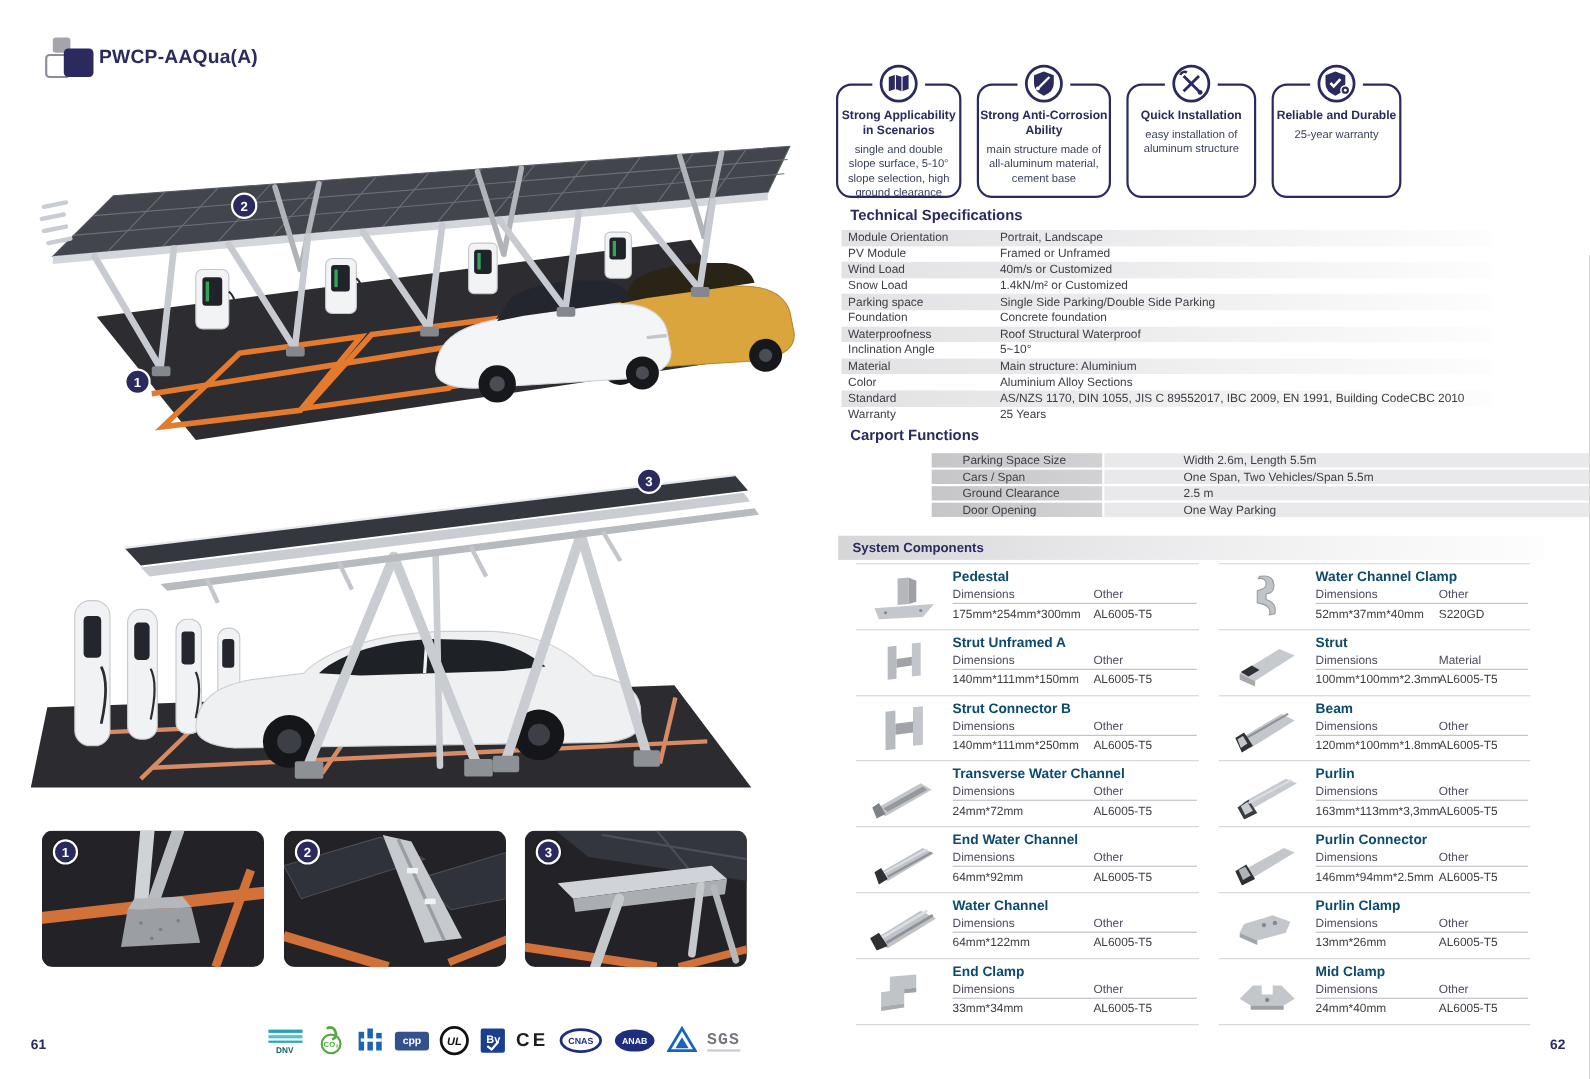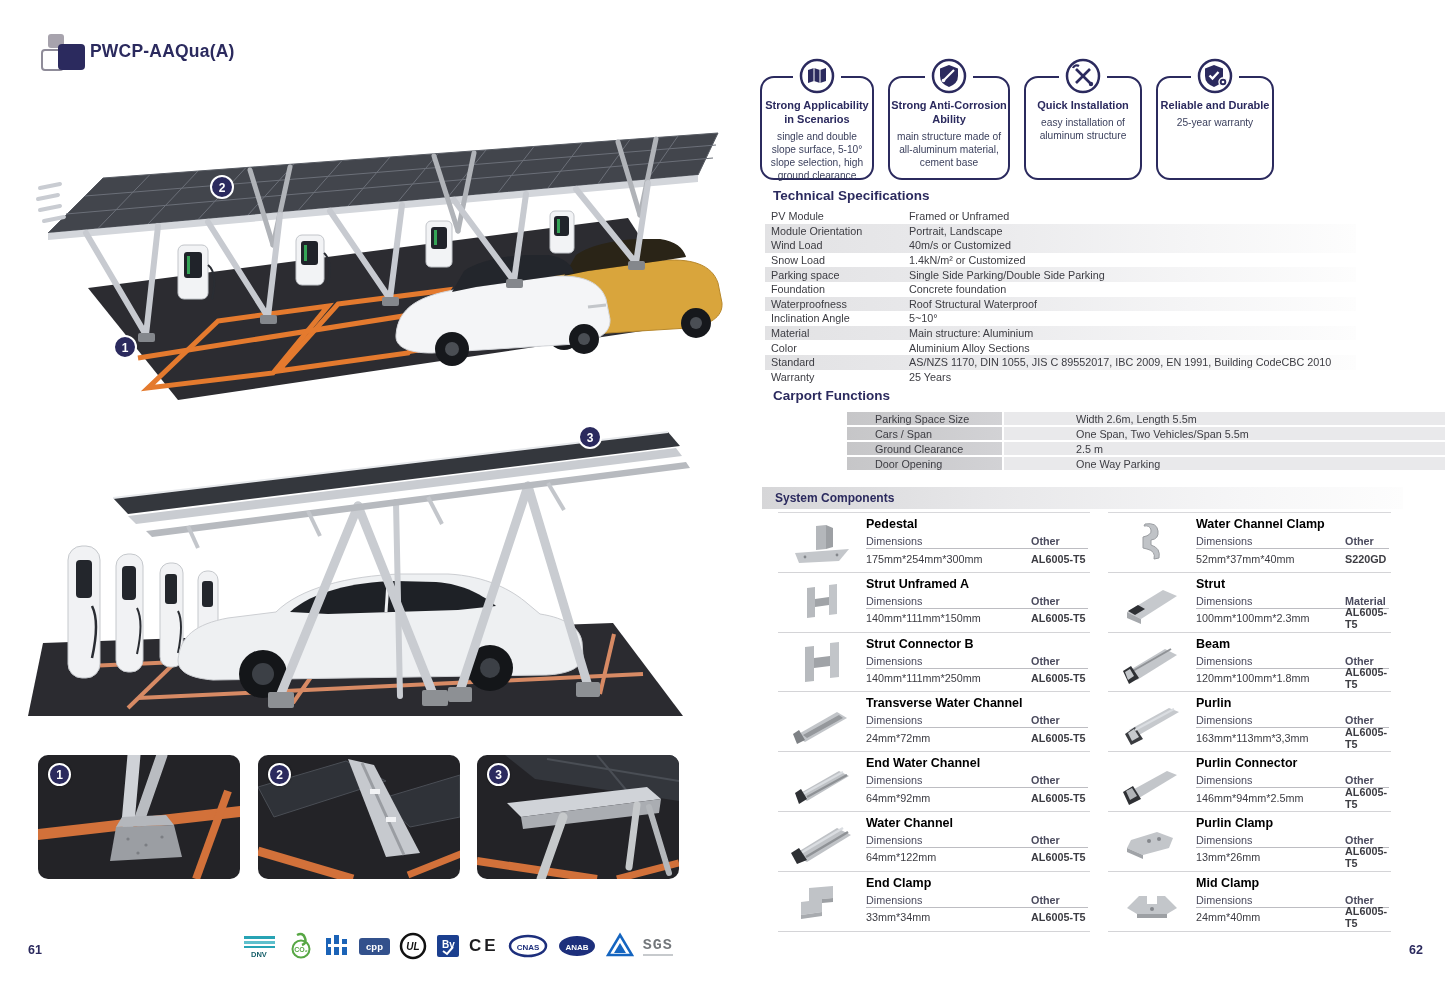--- a/index.html
+++ b/index.html
@@ -67,25 +67,25 @@
   
   .sc-bar { position:absolute; left:762px; top:487px; width:641px; height:22px; line-height:22px;
     padding-left:13px; font-size:12px; font-weight:bold; color:#2b2a5e;
     background:linear-gradient(90deg,#d6d6d8 0%,#e7e7e9 35%,#f6f6f7 75%,#fdfdfd 100%); }
   .sc-col { position:absolute; top:512px; border-top:1px solid #d8d8db; }
   .sc-col.left  { left:778px;  width:312px; }
   .sc-col.right { left:1108px; width:283px; }
   .comp { display:flex; height:59.8px; border-bottom:1px solid #d4d4d7; }
   .comp-img { width:88px; display:flex; align-items:center; justify-content:center; }
   .comp-body { flex:1; padding-top:4px; padding-right:2px; }
-  .comp-title { font-size:12.5px; font-weight:bold; color:#000000; height:17px; }
-  .comp-cols, .comp-vals { display:flex; font-size:10.8px; height:15px; align-items:center;gap:37px; }
+  .comp-title { font-size:12.5px; font-weight:bold; color:#0c4a6e; height:17px; }
+  .comp-cols, .comp-vals { display:flex; font-size:10.8px; height:15px; align-items:center; }
   .comp-cols { color:#4b4b5e; border-bottom:1px solid #bdbdc2; }
   .comp-vals { color:#3c3c42; margin-top:2px; }
-  .cc1 { width:128px; } .cc2 { flex:1;font-weight:bold; }
+  .cc1 { width:128px; } .cc2 { flex:1; }
   .sc-col.right .cc1 { width:112px; }
 </style>
 </head>
 <body>
 
 <div class="sheet">
 
   <div class="brand">
     <div class="sq-gray"></div>
     <div class="sq-white"></div>
@@ -446,27 +446,27 @@
             <circle cx="27" cy="25" r="1.3" fill="#fff"></circle>
           </svg>
       </div>
       <div class="card-title">Reliable and Durable</div>
       <div class="card-desc">25-year warranty</div>
     </div>
   </div>
 
   <div class="h-section" style="left:773px; top:188px;">Technical Specifications</div>
   <div class="spec-table">
+    <div class="spec-row alt">
+        <div class="spec-label">Module Orientation</div>
+        <div class="spec-value">Portrait, Landscape</div>
+      </div>
     <div class="spec-row">
         <div class="spec-label">PV Module</div>
         <div class="spec-value">Framed or Unframed</div>
-      </div>
-    <div class="spec-row alt">
-        <div class="spec-label">Module Orientation</div>
-        <div class="spec-value">Portrait, Landscape</div>
       </div>
     <div class="spec-row alt">
         <div class="spec-label">Wind Load</div>
         <div class="spec-value">40m/s or Customized</div>
       </div>
     <div class="spec-row">
         <div class="spec-label">Snow Load</div>
         <div class="spec-value">1.4kN/m²  or Customized</div>
       </div>
     <div class="spec-row alt">

